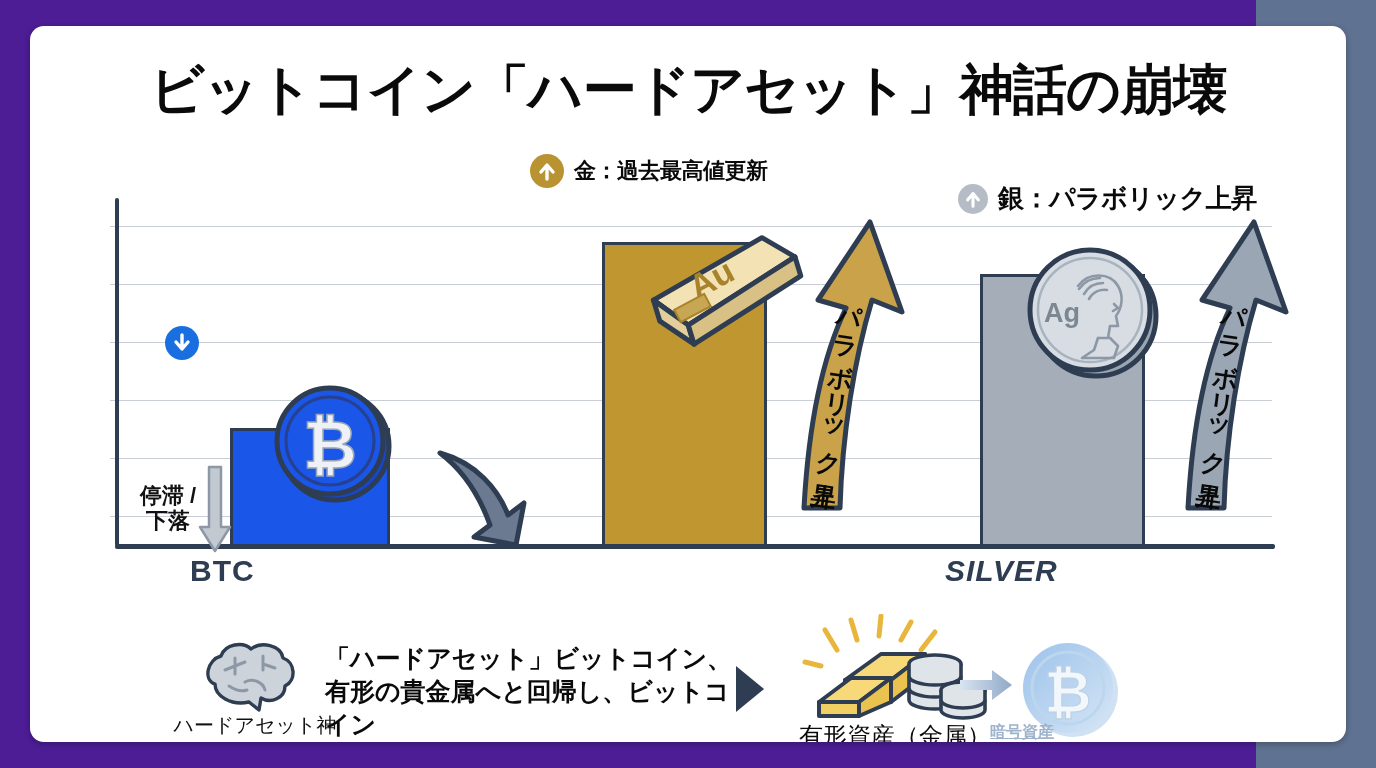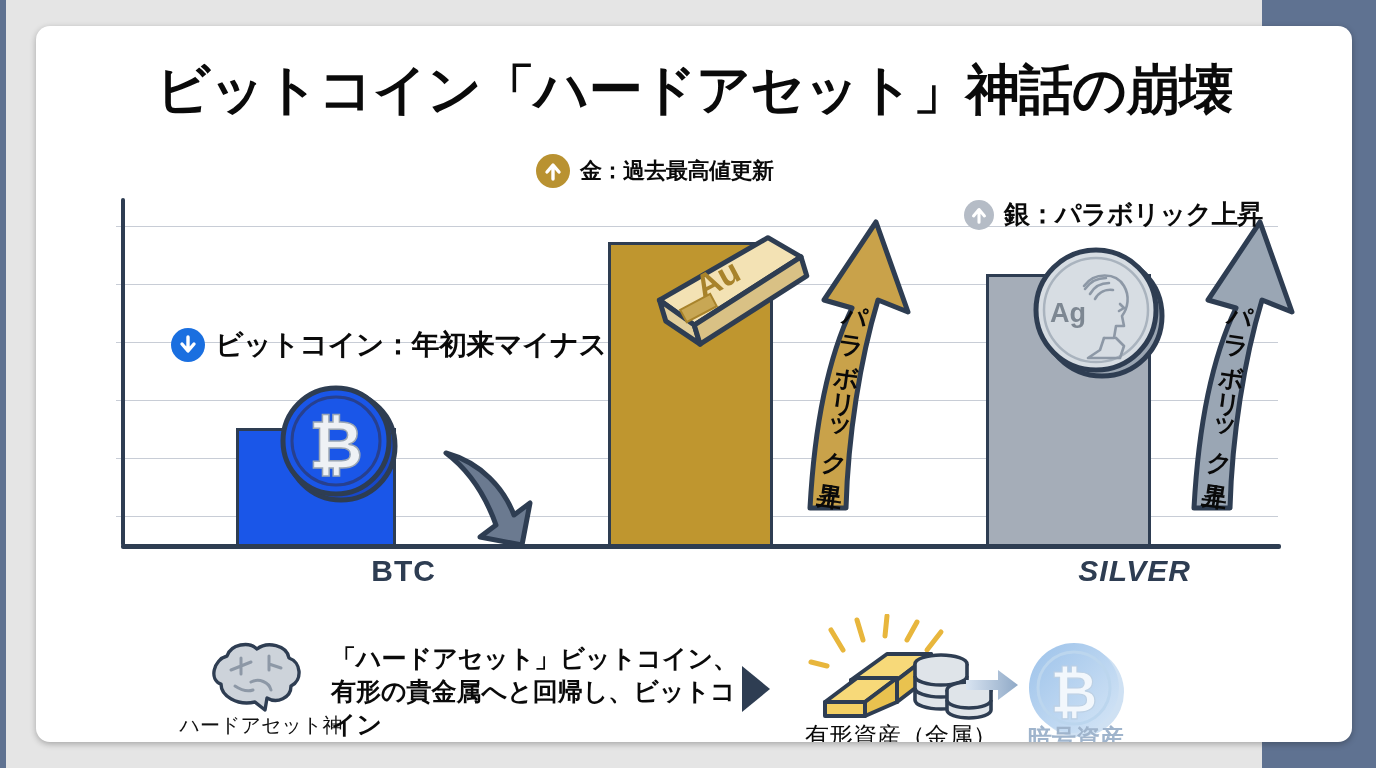--- a/index.html
+++ b/index.html
@@ -2,22 +2,22 @@
 <html><head>
 <meta charset="utf-8">
 <style>
   html,body{margin:0;padding:0;}
   body{
     width:1376px;height:768px;overflow:hidden;
     background:#5f7291;
     font-family:"Liberation Sans","DejaVu Sans",sans-serif;
   }
   #frame{
-    position:absolute;left:6px;top:0;width:1256px;height:768px;
-    background:#e5e5e5;
+    position:absolute;left:0;top:0;width:1256px;height:768px;
+    background:#4c1d95;
   }
   #card{
     position:absolute;left:30px;top:26px;width:1316px;height:716px;
     background:#ffffff;border-radius:14px;
     box-shadow:0 2px 6px rgba(0,0,0,.28);
     overflow:hidden;
   }
 
   
   #title{
@@ -31,42 +31,42 @@
   .grid{position:absolute;left:80px;width:1162px;height:1px;background:#c8cdd6;}
   #yaxis{position:absolute;left:85px;top:172px;width:4px;height:348px;background:#2e3d52;border-radius:2px;}
   #xaxis{position:absolute;left:85px;top:518px;width:1160px;height:5px;background:#2e3d52;border-radius:2px;}
 
   .bar{position:absolute;border:3px solid #2e3d52;box-sizing:border-box;}
   #bar-btc{left:200px;top:402px;width:160px;height:119px;background:#1a56e8;}
   #bar-gold{left:572px;top:216px;width:165px;height:305px;background:#bf962f;}
   #bar-silver{left:950px;top:248px;width:165px;height:273px;background:#a5adb8;}
 
   .axis-label{
-    position:absolute;top:528px;width:240px;text-align:right;
+    position:absolute;top:528px;width:240px;text-align:left;
     font-size:30px;font-weight:bold;color:#2e3d52;letter-spacing:1px;
   }
   #lbl-btc{left:160px;}
   #lbl-gold{left:535px;}
   #lbl-silver{left:915px;font-style:italic;}
 
   
   .callout{position:absolute;display:flex;align-items:center;gap:10px;white-space:nowrap;}
   .badge{
     width:34px;height:34px;border-radius:50%;
     display:flex;align-items:center;justify-content:center;flex:none;
   }
   .badge svg{display:block;}
   .callout .txt{font-size:28px;font-weight:bold;color:#0a0a0a;letter-spacing:-.5px;}
 
   #callout-btc{left:135px;top:300px;}
   #callout-btc .badge{background:#1a6fe0;}
   #callout-gold{left:500px;top:128px;}
   #callout-gold .badge{background:#b99231;}
   #callout-gold .txt{font-size:22px;}
-  #callout-silver{left:928px;top:155px;margin-top:16px;}
+  #callout-silver{left:928px;top:155px;}
   #callout-silver .badge{background:#b5bcc6;width:30px;height:30px;}
   #callout-silver .txt{font-size:26px;}
 
   
   #stagnation{position:absolute;left:110px;top:437px;display:flex;align-items:center;gap:2px;}
   #stagnation .t{font-size:22px;font-weight:bold;color:#111;line-height:1.12;text-align:center;}
 
   
   .vlabel{
     position:absolute;
@@ -84,22 +84,22 @@
   }
   #body-text{
     position:absolute;left:295px;top:616px;width:420px;
     font-size:25px;font-weight:bold;color:#0a0a0a;line-height:1.32;
   }
   #tangible-label{
     position:absolute;left:720px;top:694px;width:290px;text-align:center;
     font-size:24px;font-weight:normal;color:#0a0a0a;
   }
   #crypto-label{
-    position:absolute;left:960px;top:696px;width:160px;text-align:center;
-    font-size:24px;font-weight:bold;color:#9fb4cc;
+    position:absolute;left:960px;top:696px;width:160px;
+    font-size:16px;font-weight:bold;color:#9fb4cc;text-decoration:underline;
   }
 </style>
 </head>
 <body>
 
 <div id="frame">
   <div id="card">
 
     <div id="title">ビットコイン「ハードアセット」神話の崩壊</div>
 
@@ -168,41 +168,49 @@
 
       <div class="axis-label" id="lbl-btc">BTC</div>
       <div class="axis-label" id="lbl-silver">SILVER</div>
 
       <div class="callout" id="callout-btc">
         <span class="badge">
           <svg width="22" height="22" viewBox="0 0 22 22">
               <path d="M11 3 L11 15 M5 10 L11 17 L17 10" stroke="#ffffff" stroke-width="3.4" fill="none" stroke-linecap="round" stroke-linejoin="round"></path>
             </svg>
         </span>
-        <span class="txt">ビットコイン：年初来マイナス</span>
       </div>
 
       <div class="callout" id="callout-gold">
         <span class="badge">
           <svg width="22" height="22" viewBox="0 0 22 22">
               <path d="M11 19 L11 6 M5 12 L11 5 L17 12" stroke="#ffffff" stroke-width="3.4" fill="none" stroke-linecap="round" stroke-linejoin="round"></path>
             </svg>
         </span>
         <span class="txt">金：過去最高値更新</span>
       </div>
 
       <div class="callout" id="callout-silver">
         <span class="badge">
           <svg width="20" height="20" viewBox="0 0 22 22">
               <path d="M11 19 L11 6 M5 12 L11 5 L17 12" stroke="#ffffff" stroke-width="3.4" fill="none" stroke-linecap="round" stroke-linejoin="round"></path>
             </svg>
         </span>
         <span class="txt">銀：パラボリック上昇</span>
       </div>
 
+      <div id="stagnation">
+        <div>
+          <div class="t">停滞 /</div>
+          <div class="t">下落</div>
+        </div>
+        <svg width="34" height="92" viewBox="0 0 34 92">
+          <path d="M11 4 L23 4 L23 64 L32 64 L17 88 L2 64 L11 64 Z" fill="#c3c9d1" stroke="#8d98a6" stroke-width="2.5" stroke-linejoin="round"></path>
+        </svg>
+      </div>
     </div>
 
     <svg style="position:absolute;left:155px;top:612px" width="130" height="76" viewBox="0 0 130 76">
       <path d="M36 18 C40 6 58 3 66 11 C76 3 96 7 98 20 C110 24 112 42 100 48 C100 60 86 66 76 60
                L74 72 L64 64 C46 68 30 58 30 46 C18 42 22 22 36 18 Z" fill="#cdd3da" stroke="#2e3d52" stroke-width="3.4" stroke-linejoin="round"></path>
       <g fill="none" stroke="#8d98a6" stroke-width="3" stroke-linecap="round">
         <path d="M50 20 L50 36 M50 28 L40 32 M50 28 L60 24"></path>
         <path d="M78 18 L78 32 M78 26 L90 30"></path>
         <path d="M60 44 C68 40 78 44 80 52"></path>
         <path d="M44 48 C50 52 56 54 62 52"></path>

